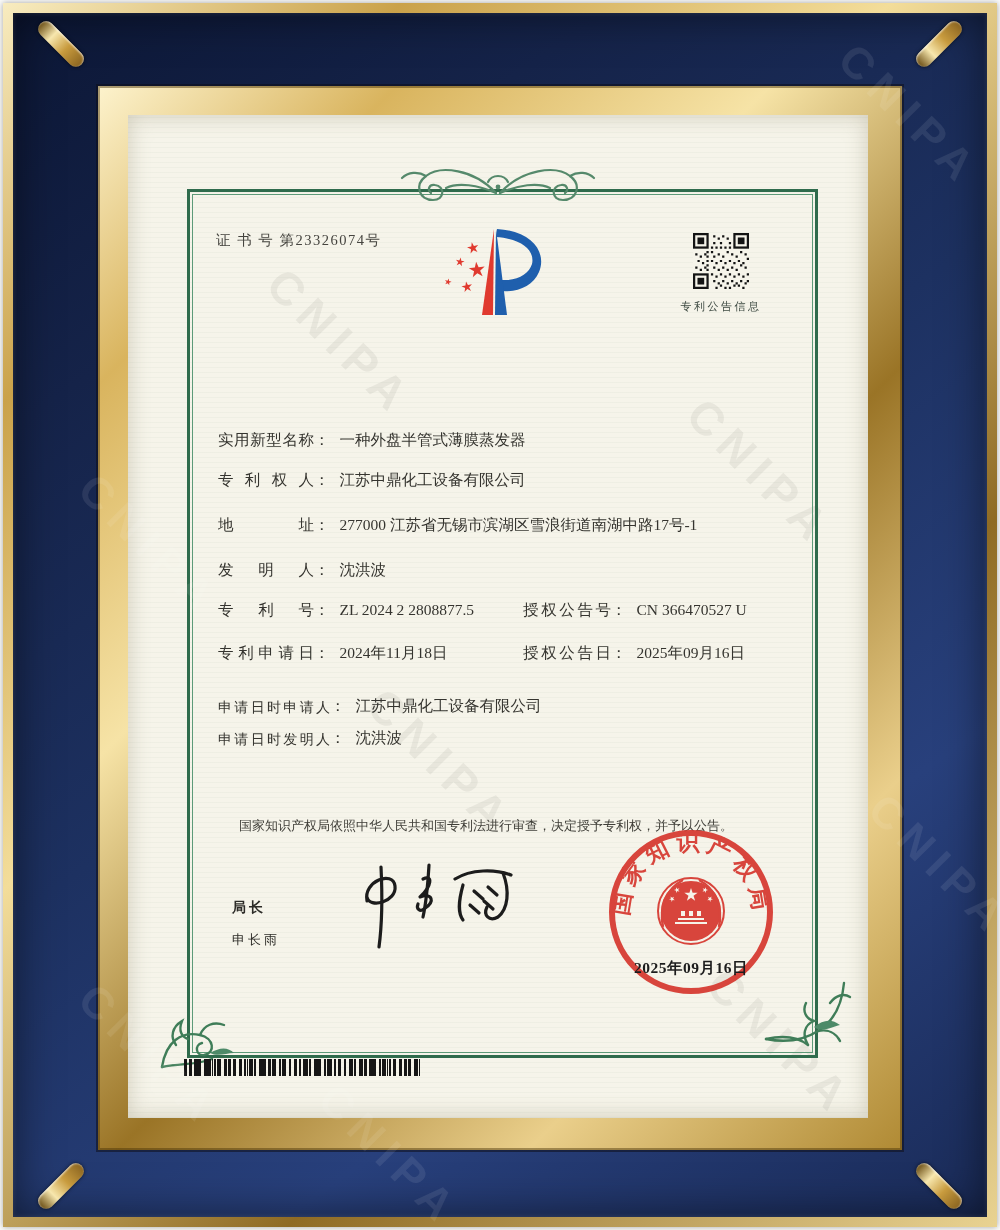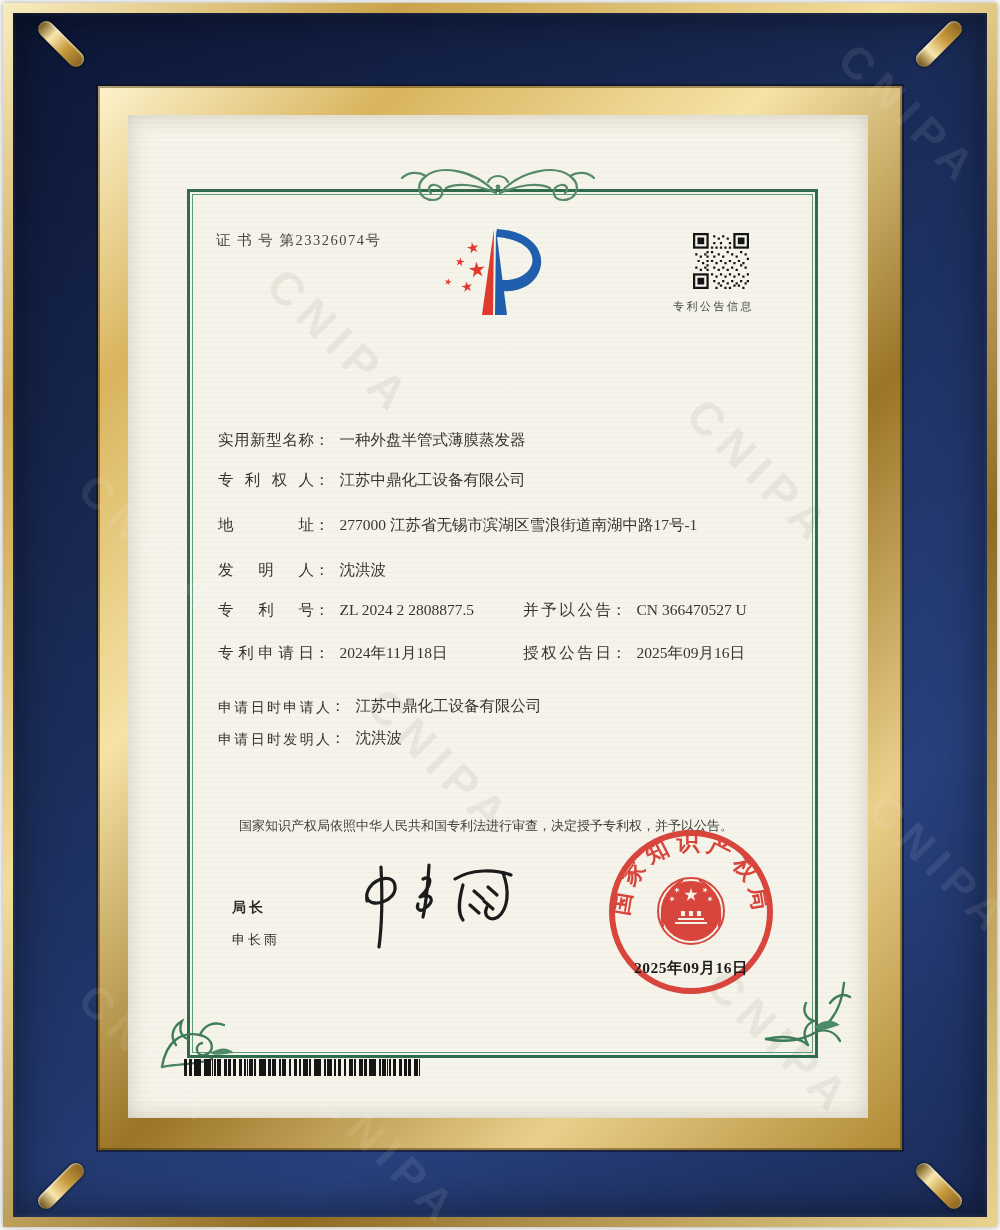--- a/index.html
+++ b/index.html
@@ -26,21 +26,21 @@
   .wm{position:absolute;font-family:"Liberation Sans","DejaVu Sans",sans-serif;font-weight:bold;font-size:46px;letter-spacing:9px;transform:rotate(45deg);color:rgba(135,133,120,.12);pointer-events:none;white-space:nowrap;}
   .wm-frame{position:absolute;font-family:"Liberation Sans","DejaVu Sans",sans-serif;font-weight:bold;font-size:44px;letter-spacing:9px;transform:rotate(45deg);color:rgba(255,255,255,.085);pointer-events:none;white-space:nowrap;z-index:5;}
 
   .orn-top{position:absolute;left:50%;top:48px;transform:translateX(-50%);}
   .orn-bl{position:absolute;left:26px;top:878px;}
   .orn-br{position:absolute;left:628px;top:862px;}
 
   .certno{position:absolute;left:88px;top:116px;font-size:14.5px;letter-spacing:1.5px;color:#45443f;}
   .logo{position:absolute;left:305px;top:110px;}
   .qr{position:absolute;left:565px;top:118px;}
-  .qrcap{position:absolute;left:545px;top:184px;width:96px;text-align:left;font-size:11px;letter-spacing:2.5px;color:#3e4a42;}
+  .qrcap{position:absolute;left:545px;top:184px;width:96px;text-align:center;font-size:11px;letter-spacing:2.5px;color:#3e4a42;}
   .title{position:absolute;left:0;right:0;top:202px;text-align:center;font-size:35px;font-weight:700;letter-spacing:7px;color:#1e1d1a;}
 
   .fields{position:absolute;left:90px;top:293px;width:585px;font-size:15.5px;color:#35342f;}
   .frow{position:absolute;left:0;white-space:nowrap;}
   .flabel{display:inline-block;width:96px;text-align:justify;text-align-last:justify;vertical-align:bottom;}
   .flabel.wide{width:112px;font-size:14px;}
   .fcolon{margin:0 2px 0 0;}
   .fval{margin-left:8px;}
   .col2{position:absolute;left:305px;top:0;white-space:nowrap;}
   .flabel2{display:inline-block;width:88px;text-align:justify;text-align-last:justify;vertical-align:bottom;}
@@ -172,21 +172,21 @@
       </div>
       <div class="frow" style="top:107px;">
         <span class="flabel">地址</span><span class="fcolon">：</span><span class="fval">277000 江苏省无锡市滨湖区雪浪街道南湖中路17号-1</span>
       </div>
       <div class="frow" style="top:152px;">
         <span class="flabel">发明人</span><span class="fcolon">：</span><span class="fval">沈洪波</span>
       </div>
       <div class="frow" style="top:192px;width:585px;">
         <span class="flabel">专利号</span><span class="fcolon">：</span><span class="fval">ZL 2024 2 2808877.5</span>
         <span class="col2">
-          <span class="flabel2">并予以公告</span><span class="fcolon">：</span><span class="fval">CN 366470527 U</span>
+          <span class="flabel2">授权公告号</span><span class="fcolon">：</span><span class="fval">CN 366470527 U</span>
         </span>
       </div>
       <div class="frow" style="top:235px;width:585px;">
         <span class="flabel">专利申请日</span><span class="fcolon">：</span><span class="fval">2024年11月18日</span>
         <span class="col2">
           <span class="flabel2">授权公告日</span><span class="fcolon">：</span><span class="fval">2025年09月16日</span>
         </span>
       </div>
       <div class="frow" style="top:288px;">
         <span class="flabel wide">申请日时申请人</span><span class="fcolon">：</span><span class="fval">江苏中鼎化工设备有限公司</span>

